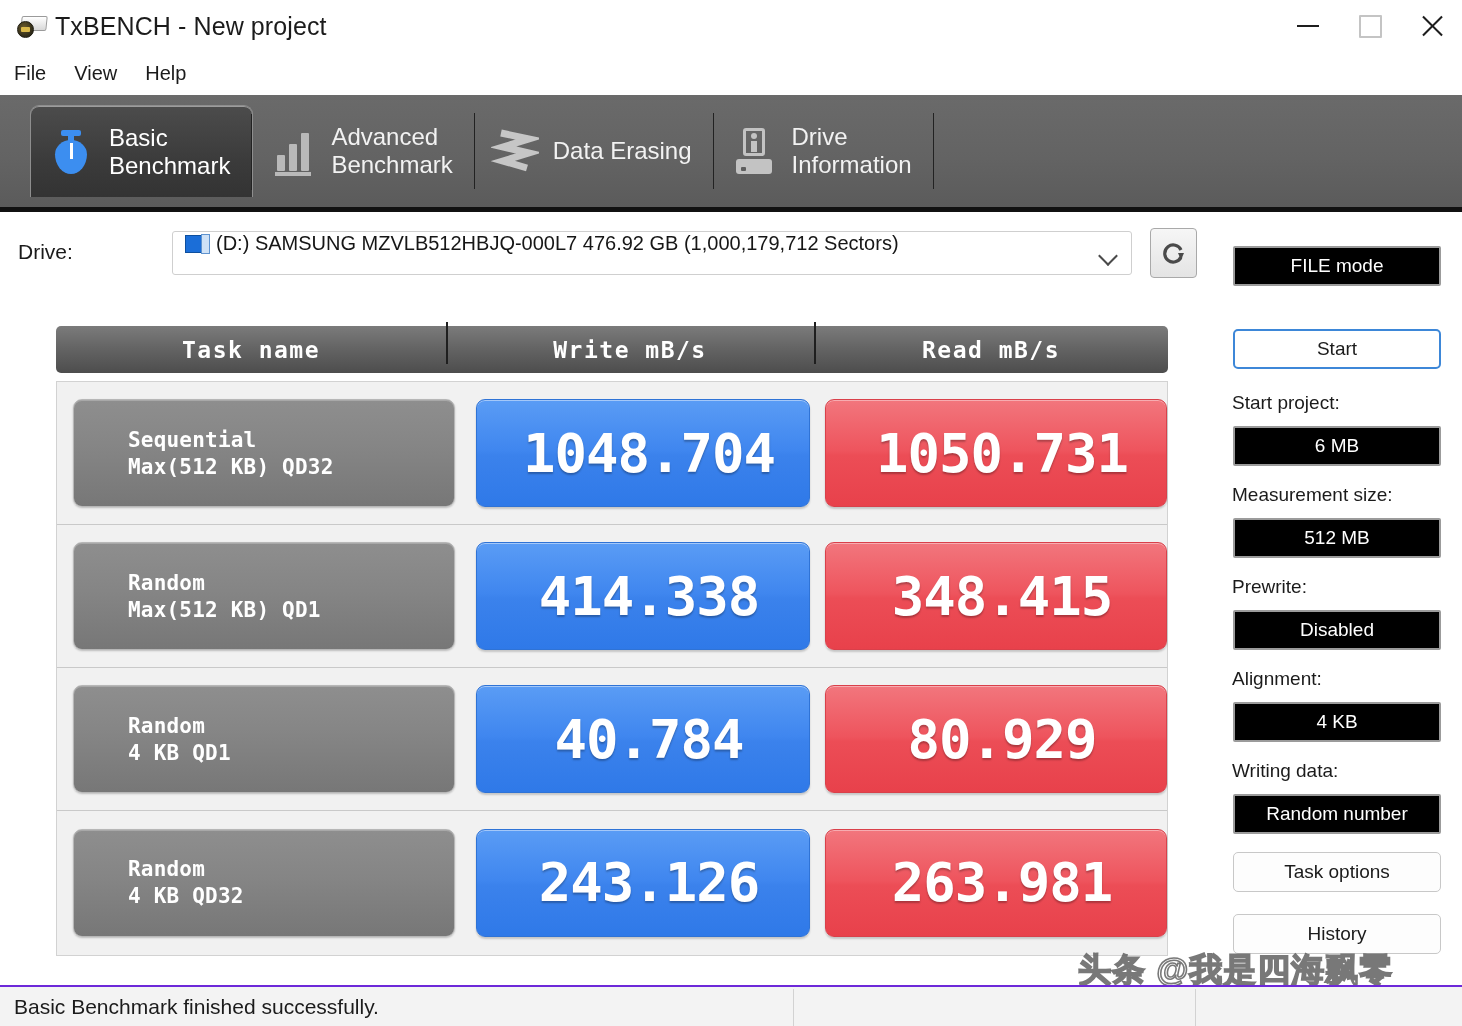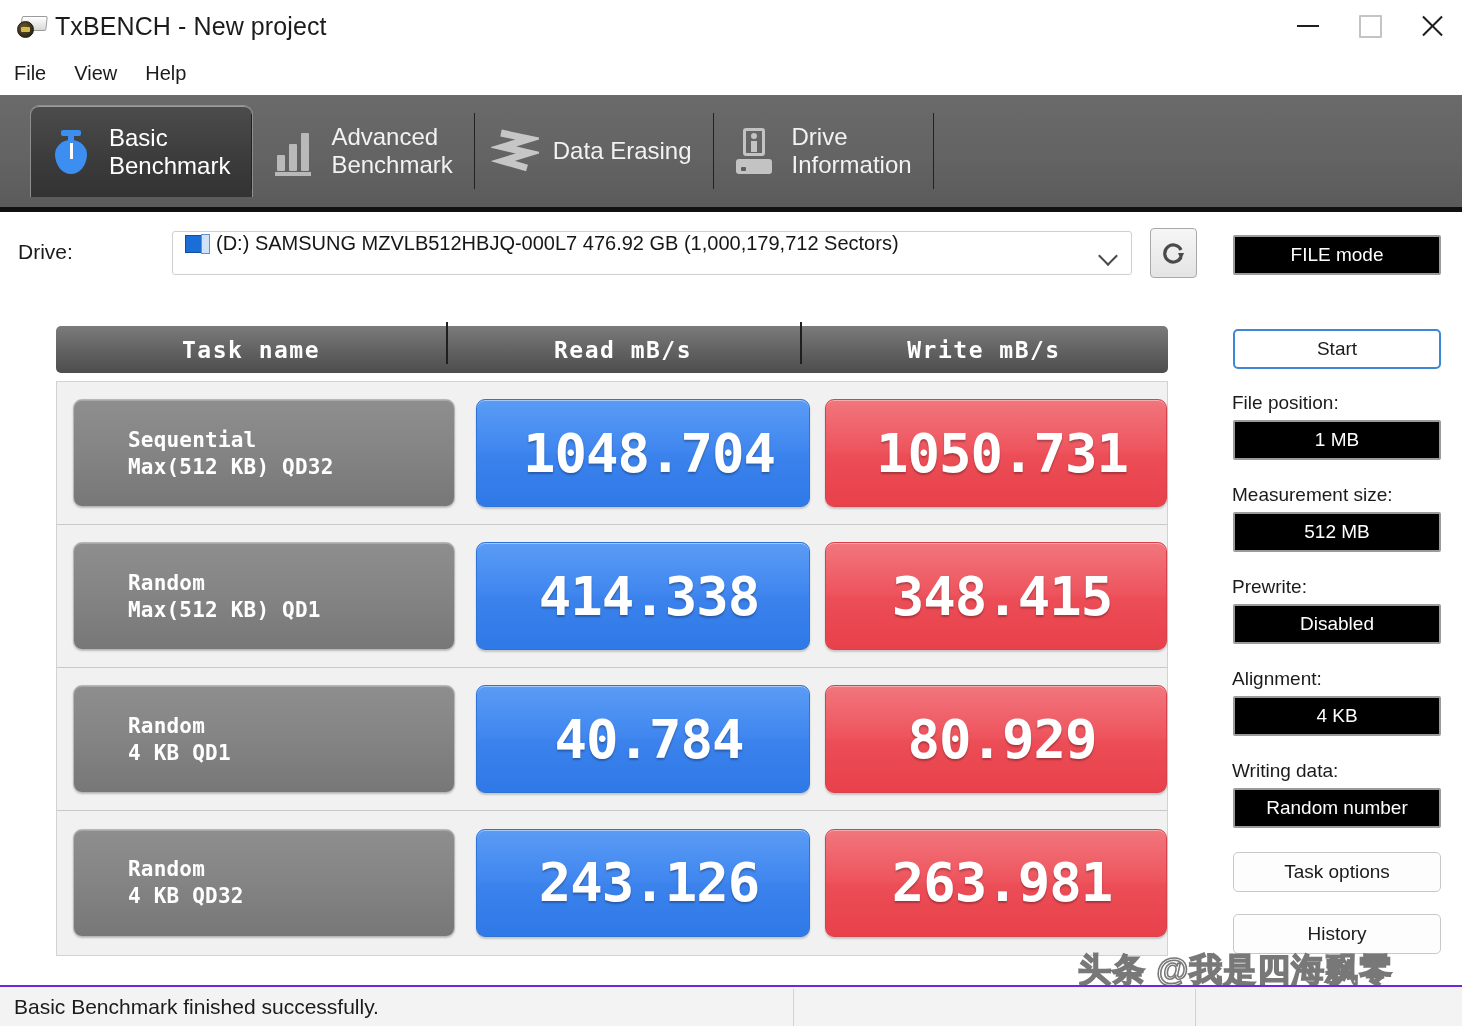--- a/index.html
+++ b/index.html
@@ -346,21 +346,21 @@
     box-shadow: inset 0 1px 0 rgba(255,255,255,.40), 0 2px 2px rgba(0,0,0,.18);
   }
 
   
   .sidebar {
     position: absolute; left: 1212px; top: 212px;
     width: 250px; height: 760px;
   }
   .black-box {
     width: 208px; height: 40px;
-    margin: 1px auto;
+    margin: 12px auto;
     background: #000000;
     border: 2px solid #9b9b9b;
     border-radius: 2px;
     box-sizing: border-box;
     display: flex; align-items: center; justify-content: center;
     color: #ffffff; font-size: 19px;
   }
   .side-btn {
     width: 208px; height: 40px;
     margin: 0 auto;
@@ -512,22 +512,22 @@
     <div class="refresh-btn">
       <svg width="26" height="30" viewBox="0 0 26 30">
         <path d="M20 12 A8.5 8.5 0 1 0 20 19" stroke="#4a4a4a" stroke-width="3.2" fill="none" stroke-linecap="butt"></path>
         <path d="M17 15 L23 15 L20 22 Z" fill="#4a4a4a"></path>
       </svg>
     </div>
   </div>
 
   <div class="table-head">
     <div class="th c1">Task name</div>
+    <div class="th c3">Write mB/s</div>
     <div class="th c2">Read mB/s</div>
-    <div class="th c3">Write mB/s</div>
   </div>
 
   <div class="table-body">
 
     <div class="row">
       <div class="cell-task">
         <div class="task-line1">Sequential</div>
         <div class="task-line2">Max(512 KB) QD32</div>
       </div>
       <div class="cell-val cell-read">1048.704</div>
@@ -567,22 +567,22 @@
 
     <div class="sb-filemode">
       <div class="black-box">FILE mode</div>
     </div>
 
     <div class="sb-start">
       <div class="side-btn primary">Start</div>
     </div>
 
     <div class="sb-g1 side-group">
-      <div class="side-label">File position:</div>
-      <div class="black-box">1 MB</div>
+      <div class="side-label">Start project:</div>
+      <div class="black-box">6 MB</div>
     </div>
 
     <div class="sb-g2 side-group">
       <div class="side-label">Measurement size:</div>
       <div class="black-box">512 MB</div>
     </div>
 
     <div class="sb-g3 side-group">
       <div class="side-label">Prewrite:</div>
       <div class="black-box">Disabled</div>

